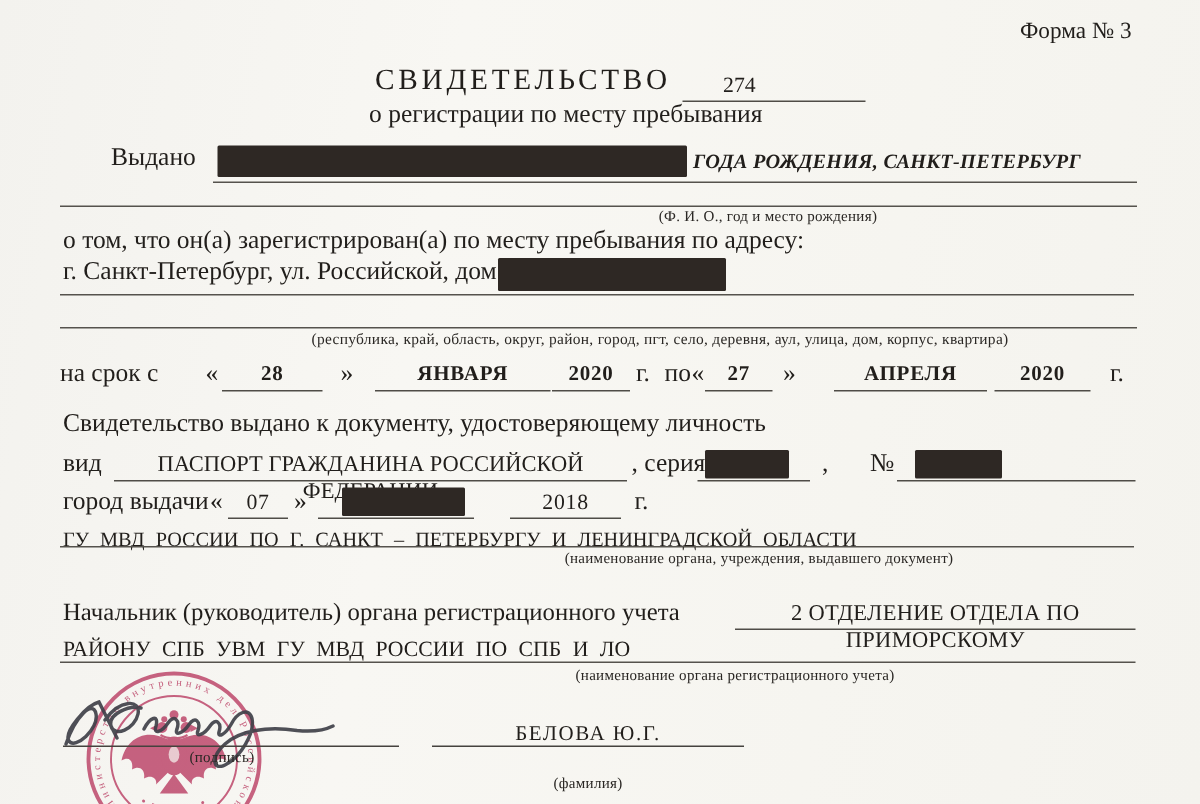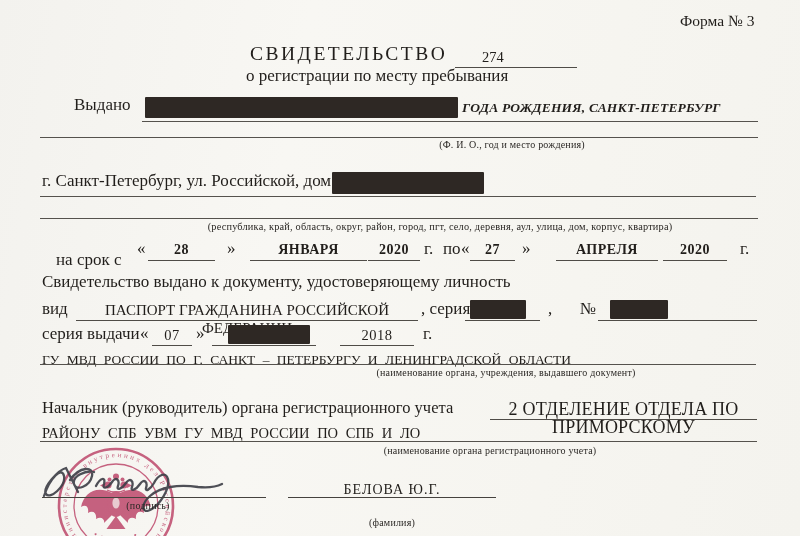--- a/index.html
+++ b/index.html
@@ -39,28 +39,29 @@
   <div class="abs" style="left:246px;top:66px;font-size:17px;">о регистрации по месту пребывания</div>
 
   <div class="abs lbl" style="left:74px;top:95px;">Выдано</div>
   <div class="redact" style="left:145px;top:97px;width:313px;height:21px;"></div>
   <div class="abs" style="left:462px;top:100px;font-size:13.5px;font-weight:bold;letter-spacing:.2px;font-style:italic;">ГОДА РОЖДЕНИЯ, САНКТ-ПЕТЕРБУРГ</div>
   <div class="rule" style="left:142px;top:121px;width:616px;"></div>
 
   <div class="rule" style="left:40px;top:137px;width:718px;"></div>
   <div class="cap" style="left:382px;top:139px;width:260px;">(Ф. И. О., год и место рождения)</div>
 
+  <div class="abs lbl" style="left:42px;top:150px;">о том, что он(а) зарегистрирован(а) по месту пребывания по адресу:</div>
   <div class="abs lbl" style="left:42px;top:171px;">г. Санкт-Петербург, ул. Российской, дом</div>
   <div class="redact" style="left:332px;top:172px;width:152px;height:22px;"></div>
   <div class="rule" style="left:40px;top:196px;width:716px;"></div>
 
   <div class="rule" style="left:40px;top:218px;width:718px;"></div>
   <div class="cap" style="left:170px;top:221px;width:540px;font-size:10.3px;">(республика, край, область, округ, район, город, пгт, село, деревня, аул, улица, дом, корпус, квартира)</div>
 
-  <div class="abs lbl" style="left:56px;top:239px;margin-top:11px;">на срок с</div>
+  <div class="abs lbl" style="left:40px;top:239px;">на срок с</div>
   <div class="abs lbl" style="left:137px;top:239px;">«</div>
   <div class="ucell val-b" style="left:148px;top:241px;width:67px;">28</div>
   <div class="abs lbl" style="left:227px;top:239px;">»</div>
   <div class="ucell val-b" style="left:250px;top:241px;width:117px;">ЯНВАРЯ</div>
   <div class="ucell val-b" style="left:368px;top:241px;width:52px;">2020</div>
   <div class="abs lbl" style="left:424px;top:239px;">г.</div>
   <div class="abs lbl" style="left:443px;top:239px;">по</div>
   <div class="abs lbl" style="left:461px;top:239px;">«</div>
   <div class="ucell val-b" style="left:470px;top:241px;width:45px;">27</div>
   <div class="abs lbl" style="left:522px;top:239px;">»</div>
@@ -73,35 +74,35 @@
   <div class="abs lbl" style="left:42px;top:299px;">вид</div>
   <div class="ucell caps-sm" style="left:76px;top:301px;width:342px;">ПАСПОРТ ГРАЖДАНИНА РОССИЙСКОЙ ФЕДЕРАЦИИ</div>
   <div class="abs lbl" style="left:421px;top:299px;">, серия</div>
   <div class="abs" style="left:465px;top:301px;width:75px;height:19px;border-bottom:1.3px solid #4f4c47;"></div>
   <div class="redact" style="left:470px;top:300px;width:56px;height:19px;"></div>
   <div class="abs lbl" style="left:548px;top:299px;">,</div>
   <div class="abs lbl" style="left:580px;top:299px;">№</div>
   <div class="abs" style="left:598px;top:301px;width:159px;height:19px;border-bottom:1.3px solid #4f4c47;"></div>
   <div class="redact" style="left:610px;top:300px;width:58px;height:19px;"></div>
 
-  <div class="abs lbl" style="left:42px;top:324px;">серия выдачи</div>
+  <div class="abs lbl" style="left:42px;top:324px;">город выдачи</div>
   <div class="abs lbl" style="left:140px;top:324px;">«</div>
   <div class="ucell val-n" style="left:152px;top:326px;width:40px;">07</div>
   <div class="abs lbl" style="left:196px;top:324px;">»</div>
   <div class="abs" style="left:212px;top:326px;width:104px;height:19px;border-bottom:1.3px solid #4f4c47;"></div>
   <div class="redact" style="left:228px;top:325px;width:82px;height:19px;"></div>
   <div class="ucell val-n" style="left:340px;top:326px;width:74px;">2018</div>
   <div class="abs lbl" style="left:423px;top:324px;">г.</div>
 
   <div class="abs" style="left:42px;top:352px;font-size:13.5px;word-spacing:4px;">ГУ МВД РОССИИ ПО Г. САНКТ – ПЕТЕРБУРГУ И ЛЕНИНГРАДСКОЙ ОБЛАСТИ</div>
   <div class="rule" style="left:40px;top:364px;width:716px;"></div>
   <div class="cap" style="left:341px;top:367px;width:330px;">(наименование органа, учреждения, выдавшего документ)</div>
 
   <div class="abs" style="left:42px;top:398px;font-size:16.5px;">Начальник (руководитель) органа регистрационного учета</div>
-  <div class="ucell" style="left:490px;top:400px;width:267px;font-size:18px;letter-spacing:.2px;">2 ОТДЕЛЕНИЕ ОТДЕЛА  ПО ПРИМОРСКОМУ</div>
+  <div class="ucell" style="left:490px;top:400px;width:267px;font-size:15px;letter-spacing:.2px;">2 ОТДЕЛЕНИЕ ОТДЕЛА  ПО ПРИМОРСКОМУ</div>
   <div class="abs" style="left:42px;top:425px;font-size:14.5px;word-spacing:4px;">РАЙОНУ СПБ УВМ ГУ МВД РОССИИ ПО СПБ И ЛО</div>
   <div class="rule" style="left:40px;top:441px;width:717px;"></div>
   <div class="cap" style="left:330px;top:445px;width:320px;">(наименование органа регистрационного учета)</div>
 
   <svg class="abs" style="left:52px;top:443px;mix-blend-mode:multiply;opacity:.82;" width="128" height="93" viewBox="0 0 128 93">
     <circle class="stamp-line" cx="64" cy="63" r="57" stroke-width="2.6"></circle>
     <circle class="stamp-line" cx="64" cy="63" r="42" stroke-width="1.3"></circle>
     <defs>
       <path id="ringpath" d="M 26,95 A 49.5,49.5 0 1 1 74,112" fill="none"></path>
       <path id="numpath" d="M 34,83 A 34,34 0 0 0 94,83" fill="none"></path>

